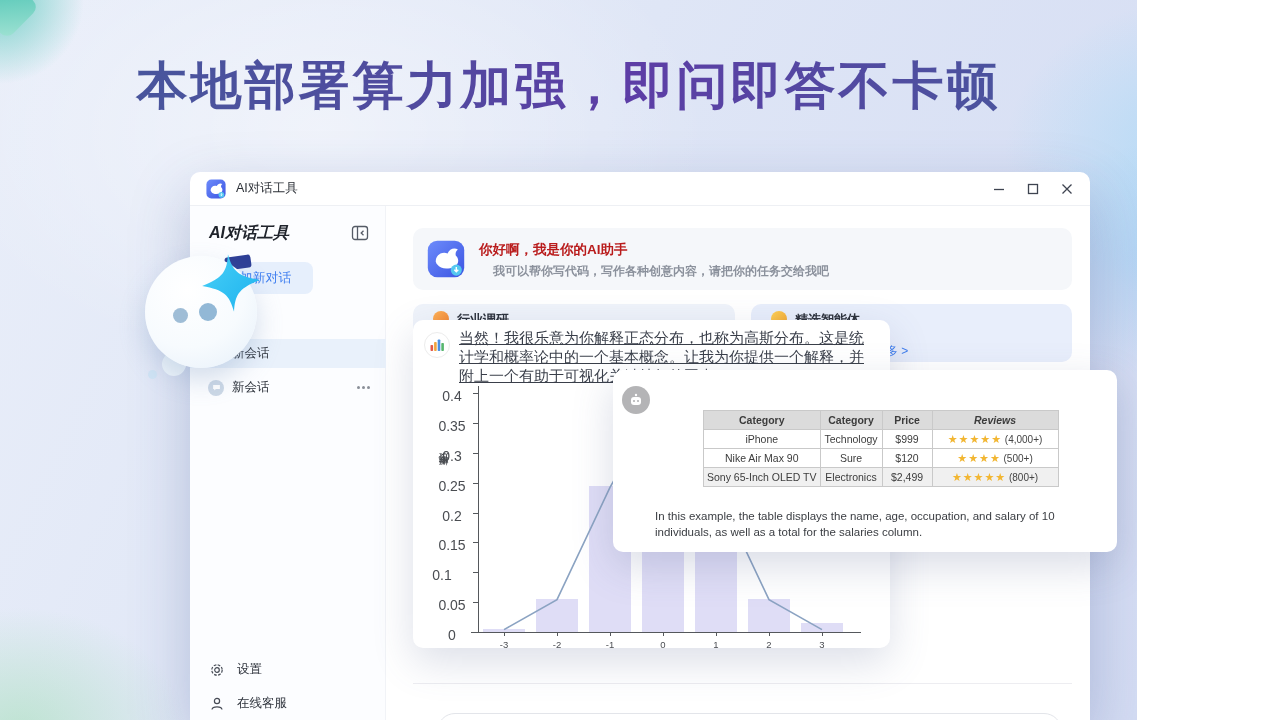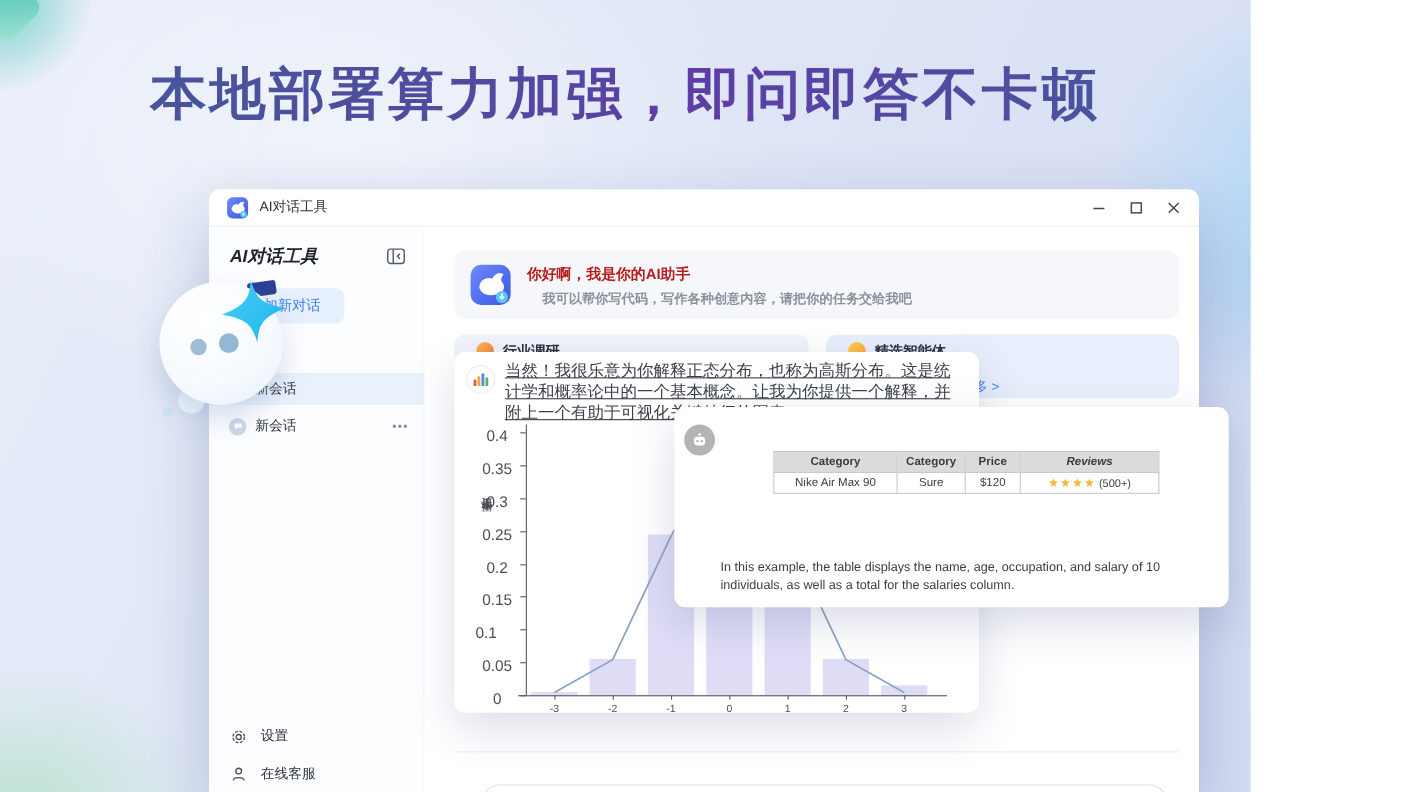--- a/index.html
+++ b/index.html
@@ -313,24 +313,36 @@
       <thead>
           <tr>
             <th style="width: 112px;">Category</th>
             <th style="width: 62px;">Category</th>
             <th style="width: 50px;">Price</th>
             <th style="width: 126px; font-style: italic;">Reviews</th>
           </tr>
         </thead>
       <tbody>
           <tr>
+            <td>iPhone</td>
+            <td>Technology</td>
+            <td>$999</td>
+            <td><span class="stars">★★★★★</span><span class="rcount"> (4,000+)</span></td>
+          </tr>
+          <tr>
             <td>Nike Air Max 90</td>
             <td>Sure</td>
             <td>$120</td>
             <td><span class="stars">★★★★</span><span class="rcount"> (500+)</span></td>
+          </tr>
+          <tr class="alt">
+            <td>Sony 65-Inch OLED TV</td>
+            <td>Electronics</td>
+            <td>$2,499</td>
+            <td><span class="stars">★★★★★</span><span class="rcount"> (800+)</span></td>
           </tr>
         </tbody>
     </table>
     <div class="tbl-outro">In this example, the table displays the name, age, occupation, and salary of 10 individuals, as well as a total for the salaries column.</div>
   </div>
 
   <div class="sticker">
     <div class="stk-frag"></div>
     <div class="stk-tail"></div>
     <div class="stk-dot"></div>

